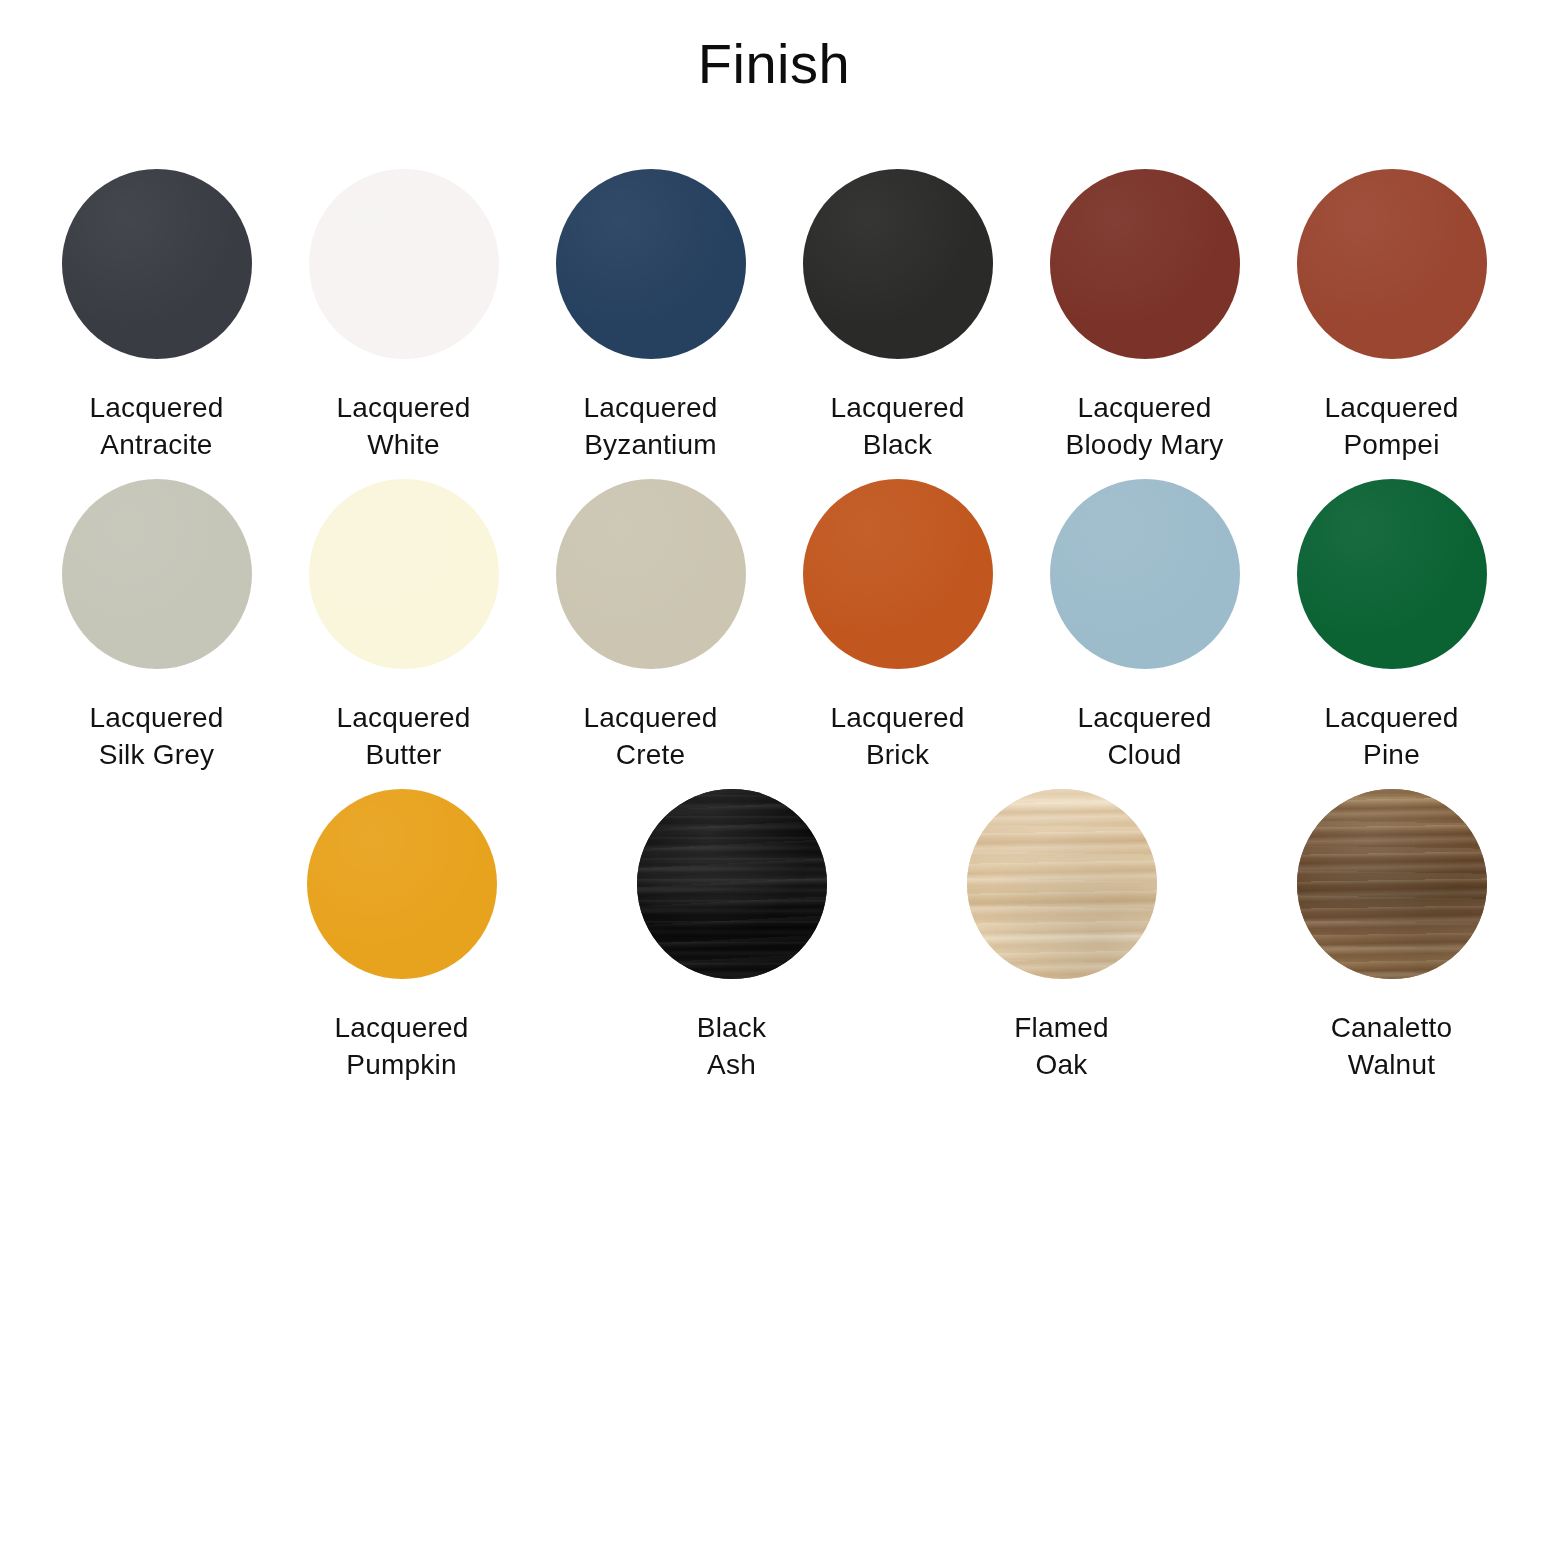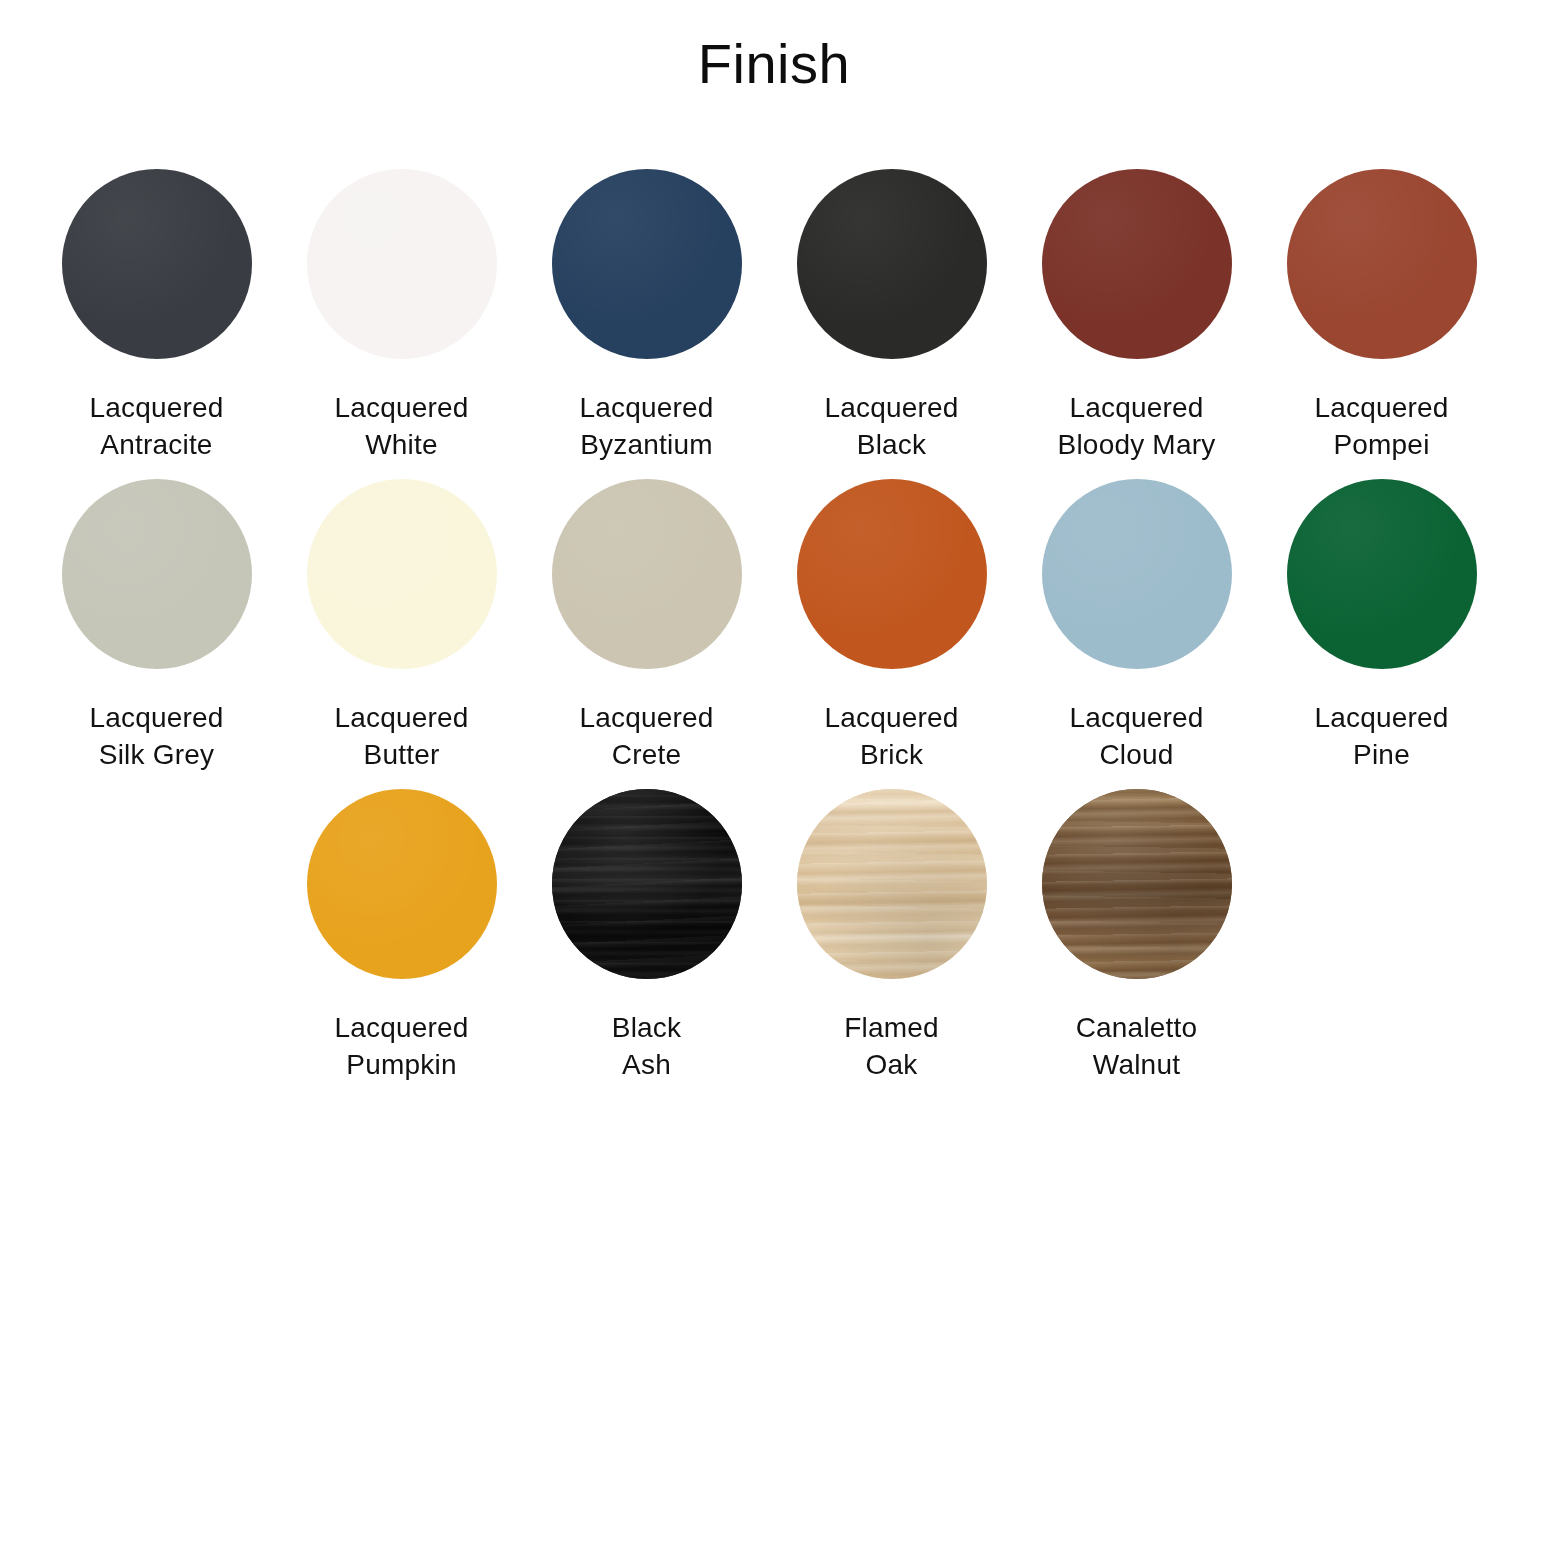--- a/index.html
+++ b/index.html
@@ -36,21 +36,21 @@
 
   .swatch-grid {
     margin-top: 74px;
     padding: 0 34px 0 34px;
     box-sizing: border-box;
   }
 
   .swatch-row {
     display: flex;
     flex-direction: row;
-    justify-content: flex-start;
+    justify-content: space-between;
     align-items: flex-start;
   }
 
   .swatch-row.row-2 { margin-top: 12px; }
   .swatch-row.row-3 { margin-top: 12px; padding-left: 245px; }
 
   .swatch-cell {
     width: 245px;
     display: flex;
     flex-direction: column;

